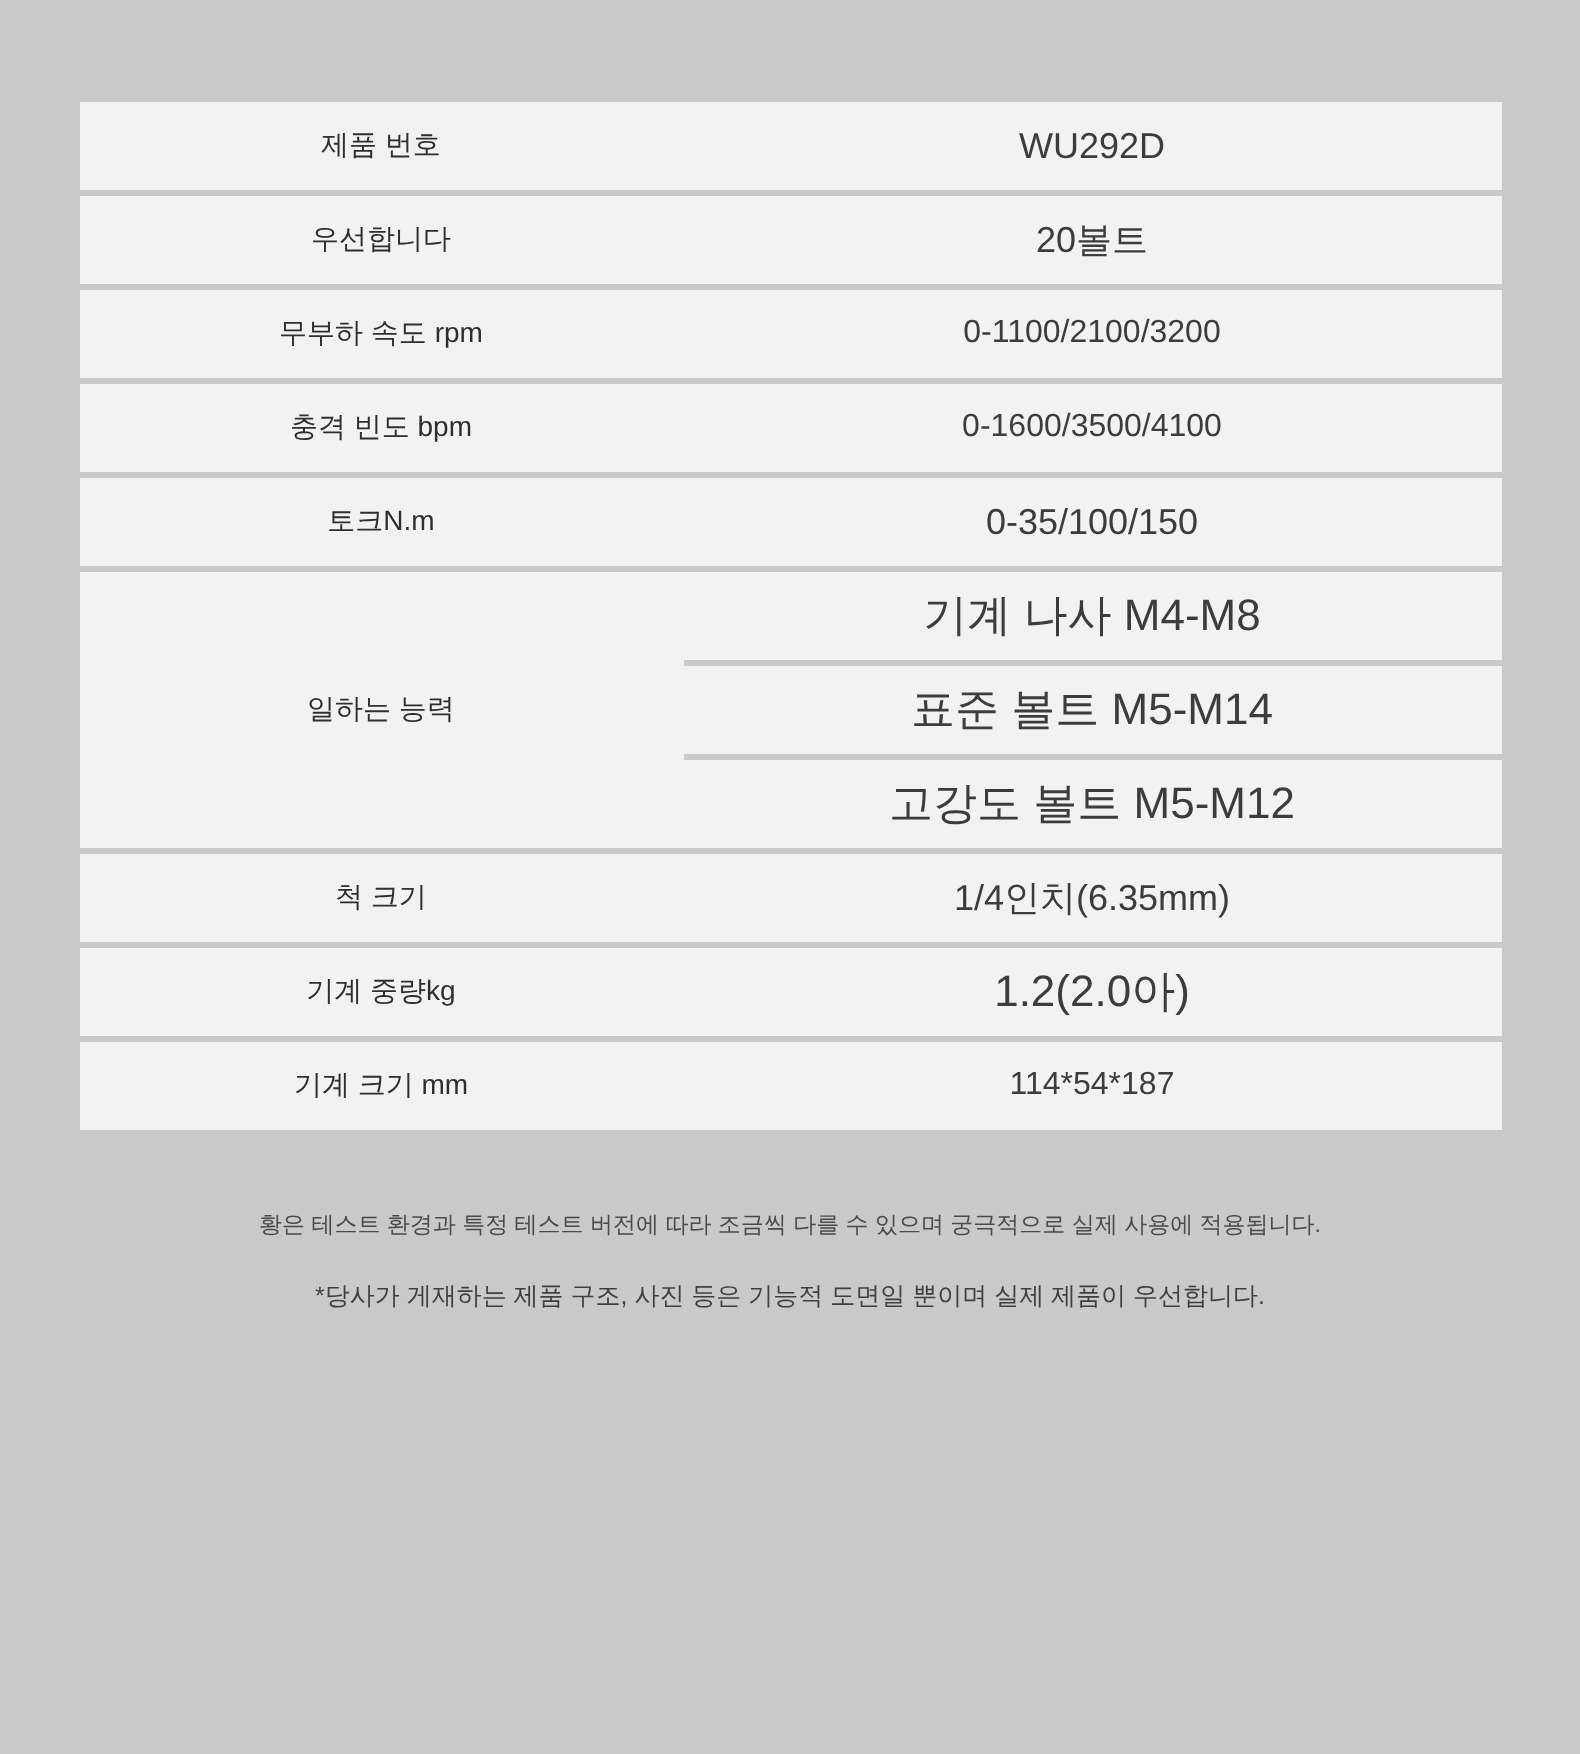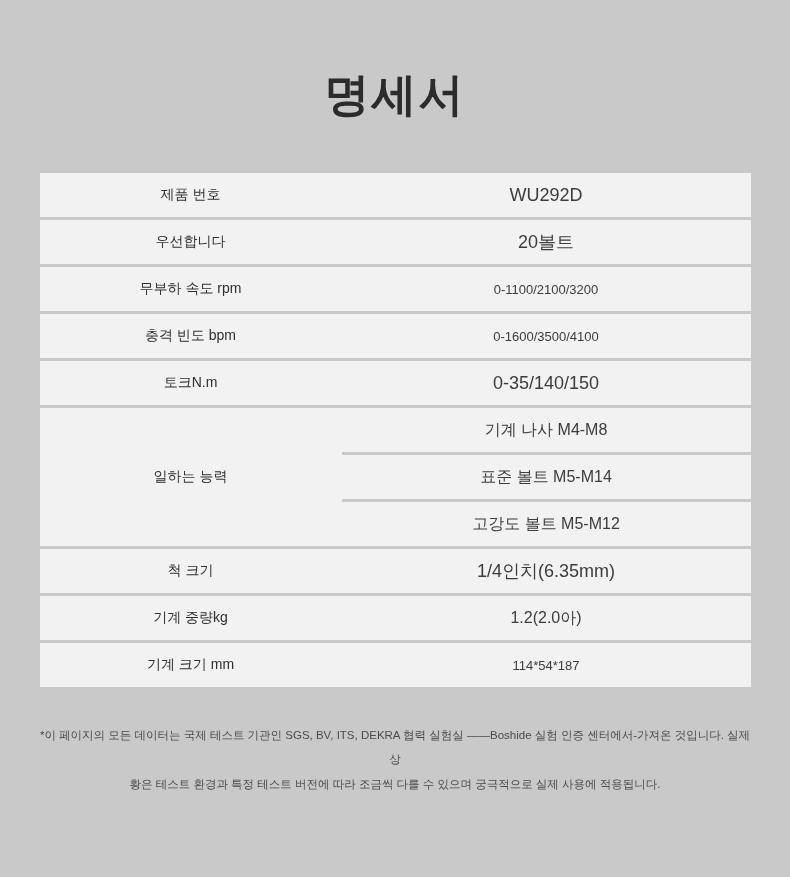--- a/index.html
+++ b/index.html
@@ -46,25 +46,25 @@
     color: #3a3a3a;
     padding: 0 6px;
   }
   .spec-table td.label {
     width: 290px;
     font-size: 14px;
     color: #2e2e2e;
   }
   .spec-table td.value {
     width: 397px;
-    font-size: 13px;
+    font-size: 16px;
     color: #3c3c3c;
   }
   .spec-table td.value.big {
-    font-size: 16px;
+    font-size: 22px;
   }
   .spec-table td.value.mid {
     font-size: 18px;
   }
   .spec-table td.label.tall {
     height: 112px;
   }
   .footnotes {
     width: 720px;
     margin: 34px auto 0 auto;
@@ -84,21 +84,20 @@
     margin-top: 10px;
     font-size: 12.5px;
     color: #3f3f3f;
   }
 </style>
 </head>
 <body>
 
 <div class="page">
 
-  <div class="title">명세서</div>
 
   <table class="spec-table">
     <tbody>
 
       <tr>
         <td class="label">제품 번호</td>
         <td class="value mid">WU292D</td>
       </tr>
 
       <tr>
@@ -111,21 +110,21 @@
         <td class="value">0-1100/2100/3200</td>
       </tr>
 
       <tr>
         <td class="label">충격 빈도 bpm</td>
         <td class="value">0-1600/3500/4100</td>
       </tr>
 
       <tr>
         <td class="label">토크N.m</td>
-        <td class="value mid">0-35/140/150</td>
+        <td class="value mid">0-35/100/150</td>
       </tr>
 
       <tr>
         <td class="label tall" rowspan="3">일하는 능력</td>
         <td class="value big">기계 나사 M4-M8</td>
       </tr>
       <tr>
         <td class="value big">표준 볼트 M5-M14</td>
       </tr>
       <tr>
@@ -144,17 +143,17 @@
 
       <tr>
         <td class="label">기계 크기 mm</td>
         <td class="value">114*54*187</td>
       </tr>
 
     </tbody>
   </table>
 
   <div class="footnotes">
-    <p class="first">*이 페이지의 모든 데이터는 국제 테스트 기관인 SGS, BV, ITS, DEKRA 협력 실험실 ——Boshide 실험 인증 센터에서-가져온 것입니다. 실제 상</p>
     <p class="second">황은 테스트 환경과 특정 테스트 버전에 따라 조금씩 다를 수 있으며 궁극적으로 실제 사용에 적용됩니다.</p>
+    <p class="third">*당사가 게재하는 제품 구조, 사진 등은 기능적 도면일 뿐이며 실제 제품이 우선합니다.</p>
   </div>
 
 </div>
 
 </body></html>

